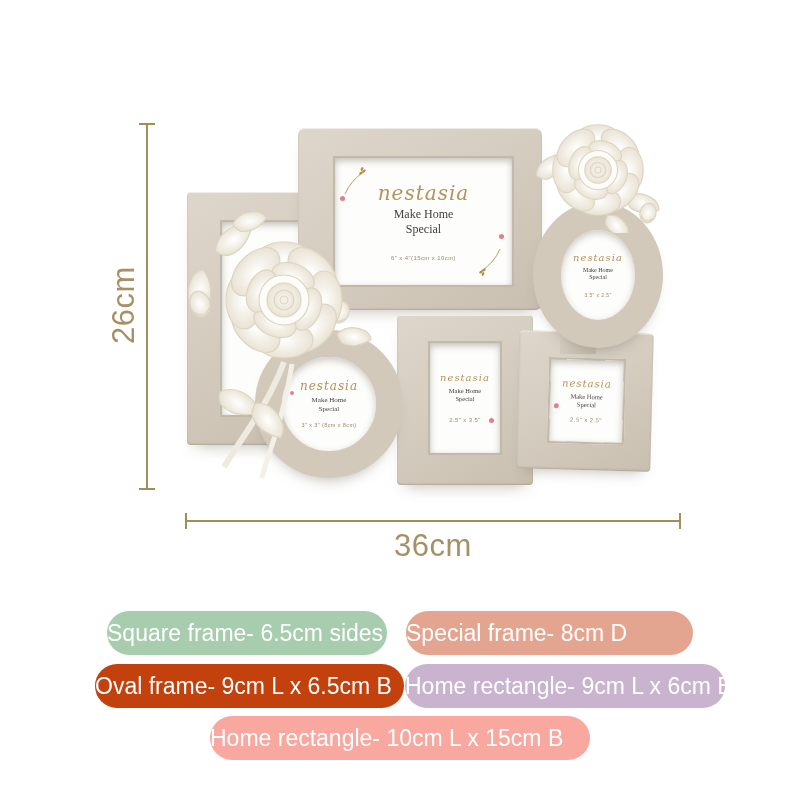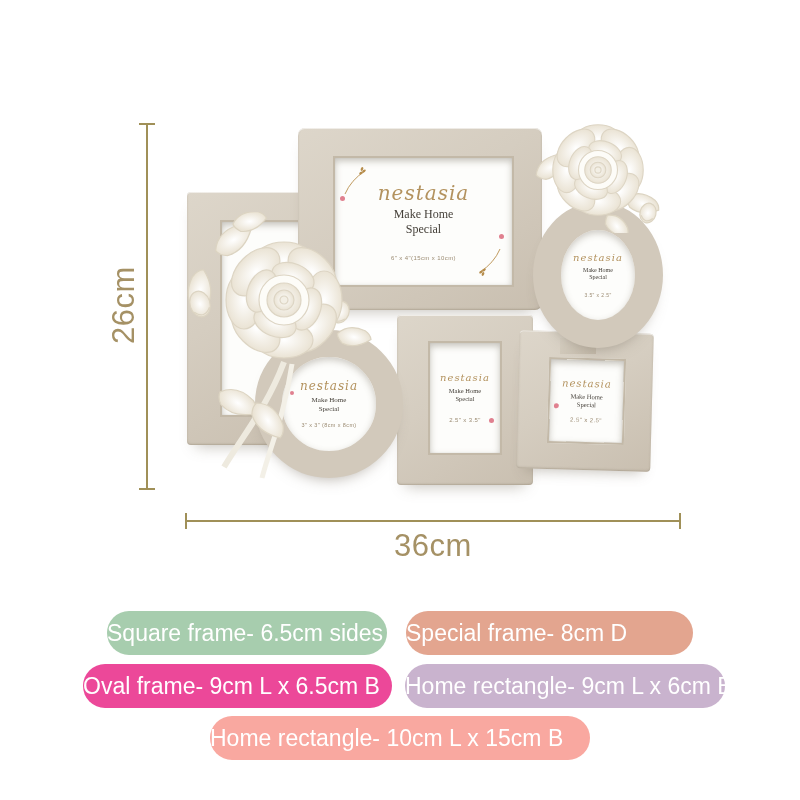--- a/index.html
+++ b/index.html
@@ -279,18 +279,18 @@
         <circle r="10"></circle>
         <circle r="4" fill="#f3efe5"></circle>
       </g>
     </svg>
 
   </div>
 
   <div>
     <div class="badge" style="left: 107px; top: 611px; width: 280px; background-color: rgb(167, 205, 174);">Square frame- 6.5cm sides</div>
     <div class="badge" style="left: 406px; top: 611px; width: 287px; background-color: rgb(227, 165, 143);">Special frame- 8cm D</div>
-    <div class="badge" style="left: 83px; top: 664px; width: 309px; background-color: #ec4899;">Oval frame- 9cm L x 6.5cm B</div>
+    <div class="badge" style="left: 95px; top: 664px; width: 309px; background-color: #c2410c;">Oval frame- 9cm L x 6.5cm B</div>
     <div class="badge" style="left: 405px; top: 664px; width: 320px; background-color: rgb(201, 179, 206);">Home rectangle- 9cm L x 6cm B</div>
     <div class="badge" style="left: 210px; top: 716px; width: 380px; background-color: rgb(249, 168, 160);">Home rectangle- 10cm L x 15cm B</div>
   </div>
 
 </div>
 
 </body></html>

